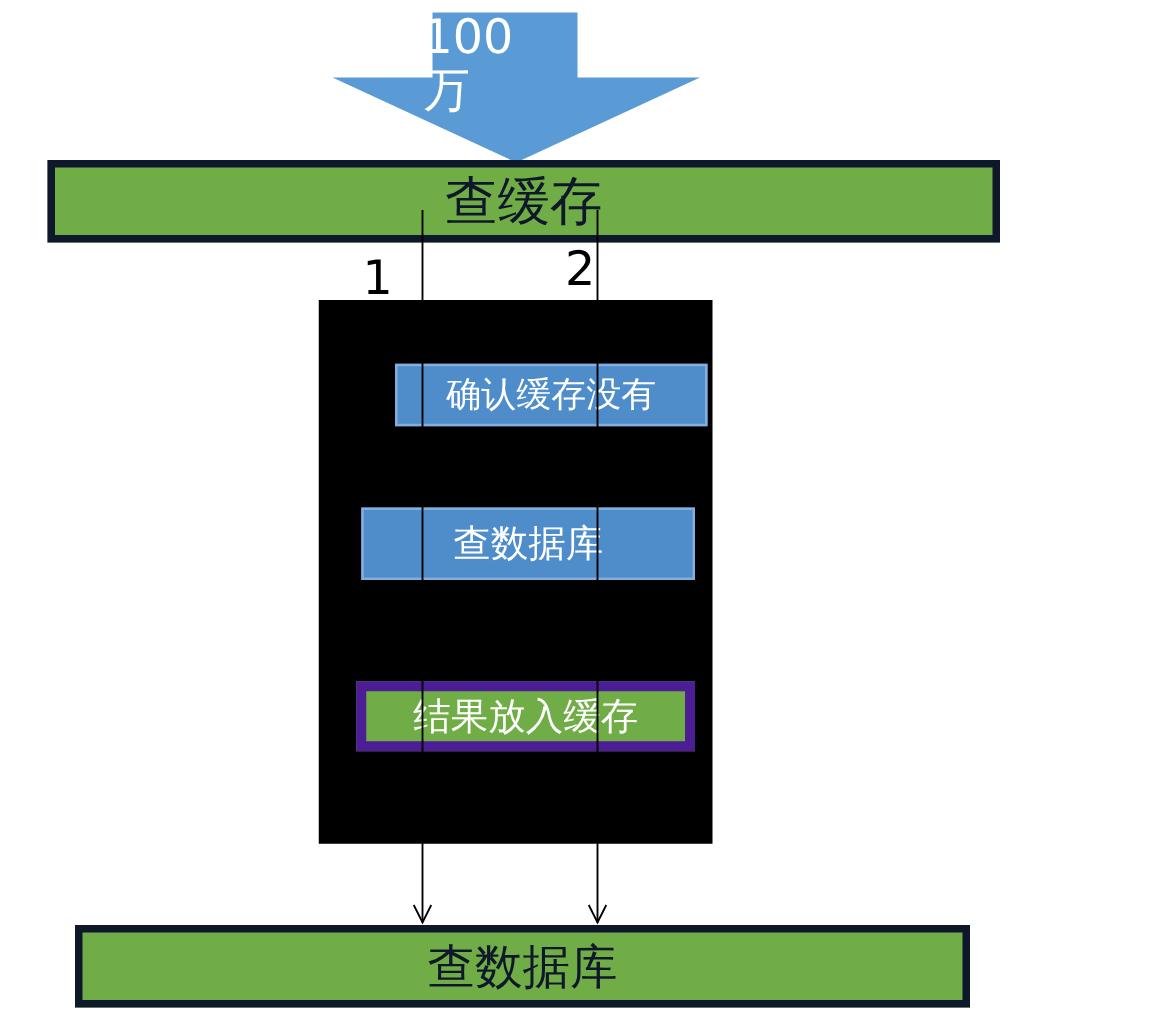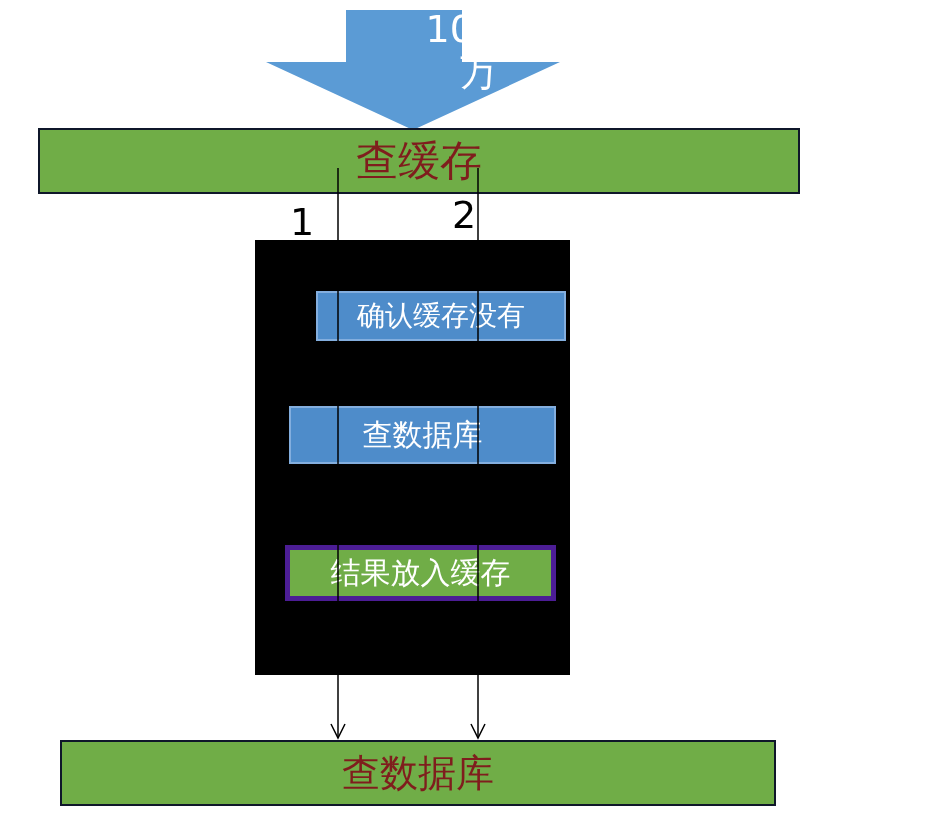--- a/index.html
+++ b/index.html
@@ -28,33 +28,33 @@
 
   .arrow-text {
     position: absolute;
     left: 338px;
     top: 8px;
     width: 160px;
     z-index: 2;
     color: #ffffff;
     font-size: 38px;
     line-height: 1.12;
-    text-align: right;
+    text-align: left;
     white-space: pre-line;
   }
 
   .bar {
     position: absolute;
     background: #70ad47;
-    border: 2px solid #0f172a;
+    border: 6px solid #0f172a;
     box-sizing: border-box;
     display: flex;
     align-items: center;
     justify-content: center;
-    color: #7f1d1d;
+    color: #0f172a;
     z-index: 3;
   }
   .top-bar {
     left: 38px;
     top: 128px;
     width: 762px;
     height: 66px;
     font-size: 42px;
   }
   .bottom-bar {
@@ -93,21 +93,21 @@
     justify-content: center;
     color: #ffffff;
     z-index: 5;
   }
   .inner-blue {
     background: #4e8cca;
     border: 2px solid #83aede;
   }
   .inner-green {
     background: #70ad47;
-    border: 5px solid #4c1d95;
+    border: 8px solid #4c1d95;
   }
   .box-confirm {
     left: 316px;
     top: 291px;
     width: 250px;
     height: 50px;
     font-size: 28px;
   }
   .box-querydb {
     left: 289px;

